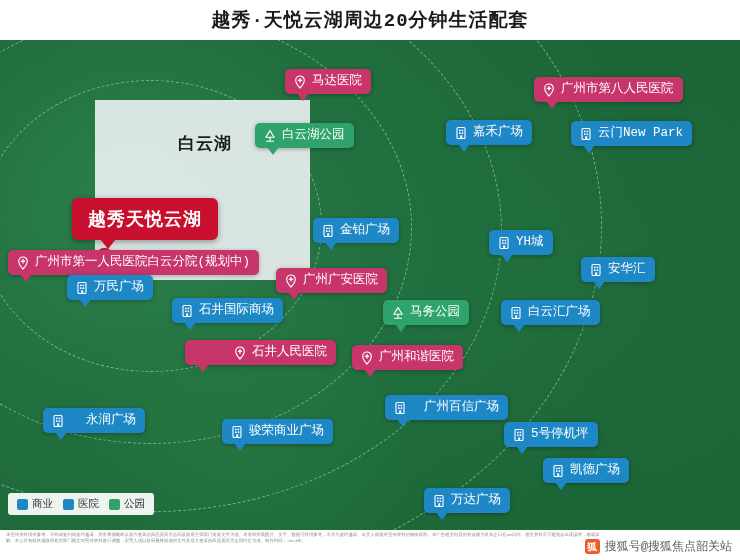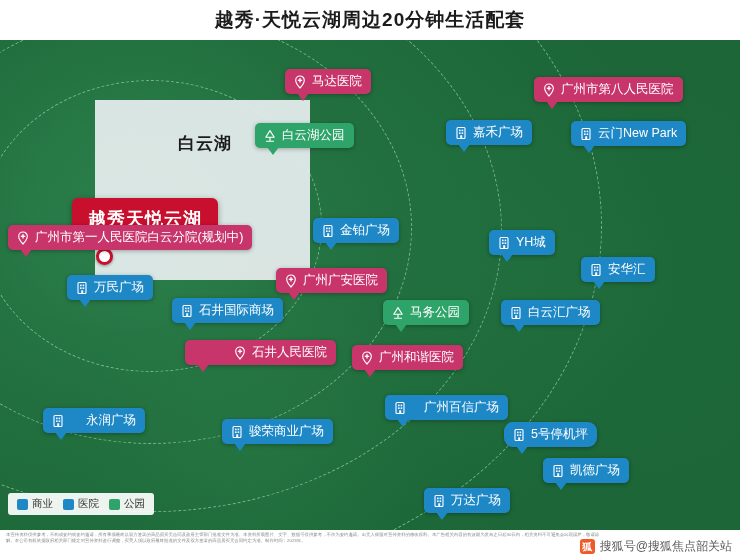--- a/index.html
+++ b/index.html
@@ -2,21 +2,21 @@
 <html><head>
 <meta charset="utf-8">
 <style>
   html,body{margin:0;padding:0;}
   body{
     width:740px;height:560px;
     font-family:"Liberation Sans","DejaVu Sans",sans-serif;
     background:#ffffff;
     overflow:hidden;
   }
-  #stage{position:relative;width:740px;height:560px;overflow:hidden;background:#1a6b3c;}
+  #stage{position:relative;width:740px;height:560px;overflow:hidden;background:#1a6b3c;font-family:Liberation Mono, monospace;}
 
   
   .header{
     position:absolute;left:0;top:0;width:740px;height:40px;
     background:#ffffff;
     display:flex;align-items:center;justify-content:center;
     z-index:40;
   }
   .header-title{
     font-size:19px;font-weight:bold;color:#1b1b1b;letter-spacing:1px;
@@ -232,21 +232,21 @@
               <rect x="3" y="1.5" width="8" height="11" rx="1" fill="none" stroke="#fff" stroke-width="1.1"></rect>
               <rect x="5" y="3.6" width="1.6" height="1.6" fill="#fff"></rect>
               <rect x="7.6" y="3.6" width="1.6" height="1.6" fill="#fff"></rect>
               <rect x="5" y="6.4" width="1.6" height="1.6" fill="#fff"></rect>
               <rect x="7.6" y="6.4" width="1.6" height="1.6" fill="#fff"></rect>
               <rect x="6.2" y="9.3" width="2" height="3.2" fill="#fff"></rect>
             </svg>
           </span>
           <span class="txt">金铂广场</span>
         </div>
-        <div class="poi c-hos" style="left: 8px; top: 185px;">
+        <div class="poi c-hos" style="left: 8px; top: 210px;">
           <span class="ico">
             <svg width="14" height="14" viewBox="0 0 14 14">
               <path d="M7 1C4.6 1 2.7 2.9 2.7 5.3 2.7 8.5 7 13 7 13s4.3-4.5 4.3-7.7C11.3 2.9 9.4 1 7 1z" fill="none" stroke="#fff" stroke-width="1.1"></path>
               <rect x="6.35" y="3.1" width="1.3" height="4.4" fill="#fff"></rect>
               <rect x="4.8" y="4.65" width="4.4" height="1.3" fill="#fff"></rect>
             </svg>
           </span>
           <span class="txt">广州市第一人民医院白云分院(规划中)</span>
         </div>
         <div class="poi c-biz" style="left: 489px; top: 190px;">
@@ -386,21 +386,21 @@
               <rect x="3" y="1.5" width="8" height="11" rx="1" fill="none" stroke="#fff" stroke-width="1.1"></rect>
               <rect x="5" y="3.6" width="1.6" height="1.6" fill="#fff"></rect>
               <rect x="7.6" y="3.6" width="1.6" height="1.6" fill="#fff"></rect>
               <rect x="5" y="6.4" width="1.6" height="1.6" fill="#fff"></rect>
               <rect x="7.6" y="6.4" width="1.6" height="1.6" fill="#fff"></rect>
               <rect x="6.2" y="9.3" width="2" height="3.2" fill="#fff"></rect>
             </svg>
           </span>
           <span class="txt">骏荣商业广场</span>
         </div>
-        <div class="poi c-biz" style="left: 504px; top: 382px; border-radius: 9px;">
+        <div class="poi c-biz" style="left: 504px; top: 382px;">
           <span class="ico">
             <svg width="14" height="14" viewBox="0 0 14 14">
               <rect x="3" y="1.5" width="8" height="11" rx="1" fill="none" stroke="#fff" stroke-width="1.1"></rect>
               <rect x="5" y="3.6" width="1.6" height="1.6" fill="#fff"></rect>
               <rect x="7.6" y="3.6" width="1.6" height="1.6" fill="#fff"></rect>
               <rect x="5" y="6.4" width="1.6" height="1.6" fill="#fff"></rect>
               <rect x="7.6" y="6.4" width="1.6" height="1.6" fill="#fff"></rect>
               <rect x="6.2" y="9.3" width="2" height="3.2" fill="#fff"></rect>
             </svg>
           </span>

